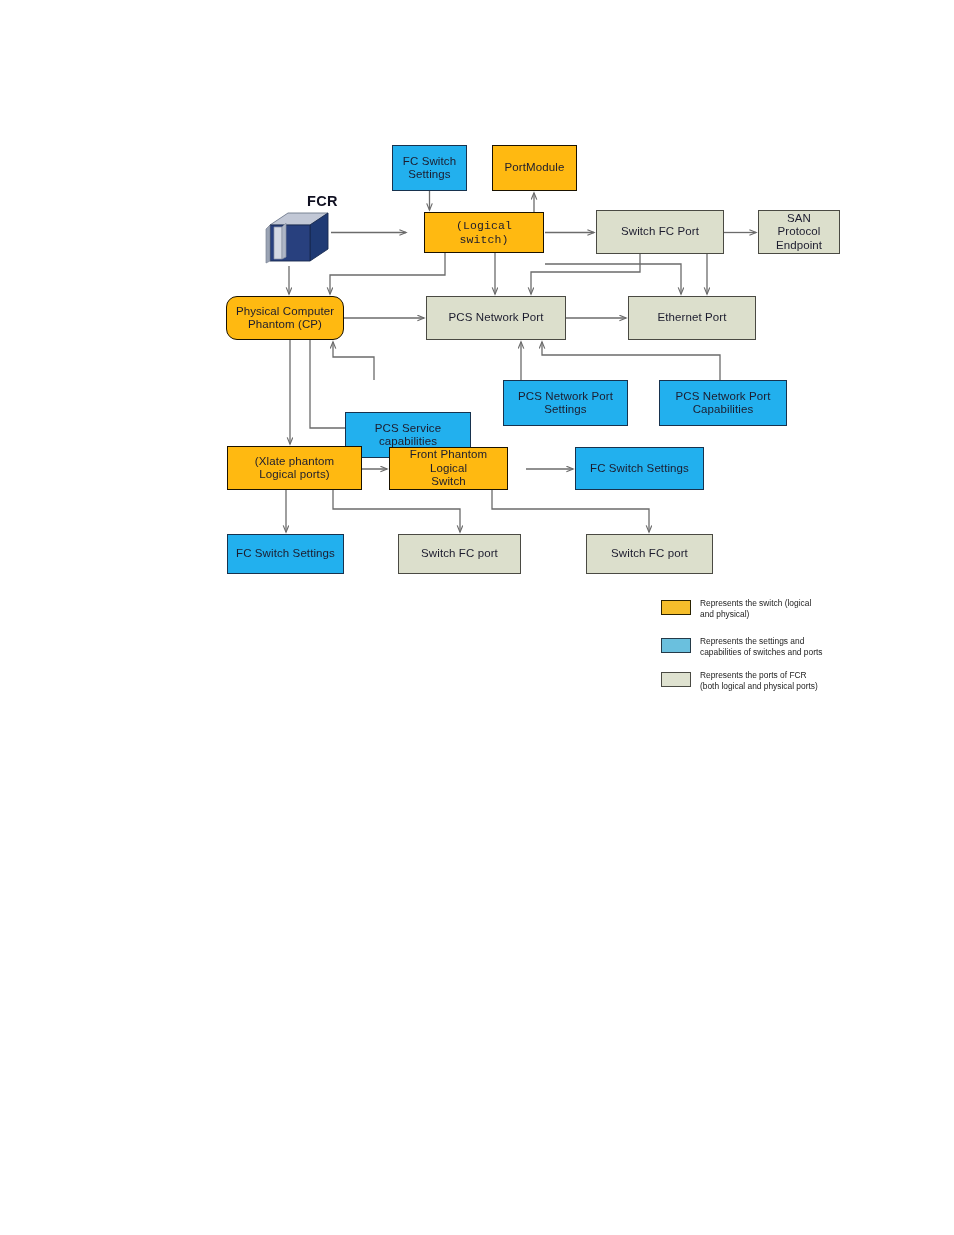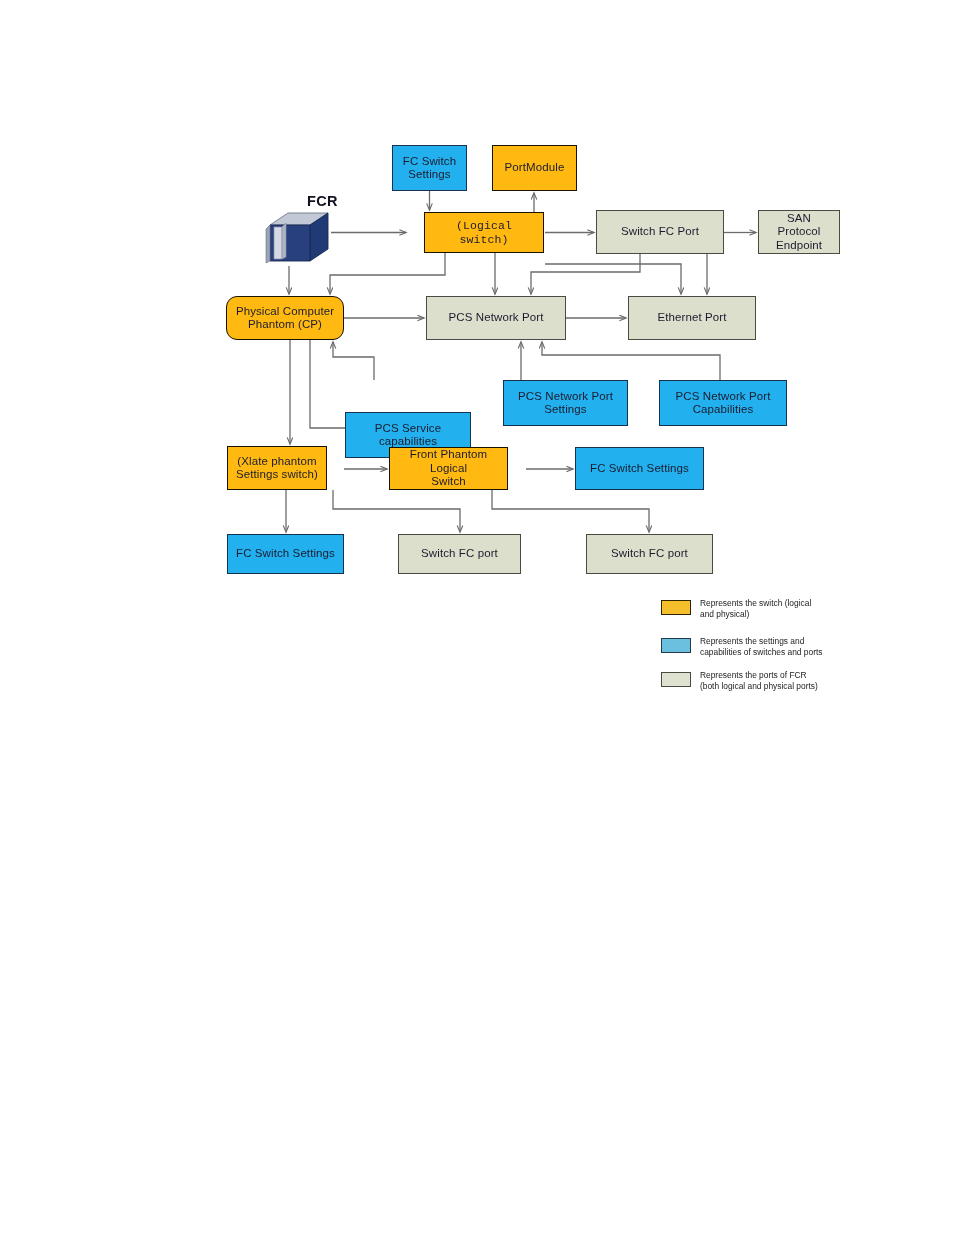--- a/index.html
+++ b/index.html
@@ -221,24 +221,24 @@
     </div>
   </div>
 
   <div class="node n-setting" style="left:659px;top:380px;width:128px;height:46px;">
     <div>
       <span>PCS Network Port</span>
       <span>Capabilities</span>
     </div>
   </div>
 
-  <div class="node n-switch" style="left:227px;top:446px;width:100px;height:44px;justify-content:center;">
+  <div class="node n-switch" style="left:227px;top:446px;width:135px;height:44px;justify-content:center;">
     <div>
       <span>(Xlate phantom</span>
-      <span>Settings switch)</span>
+      <span>Logical ports)</span>
     </div>
   </div>
 
   <div class="node n-switch" style="left:389px;top:447px;width:119px;height:43px;">
     <div>
       <span>Front Phantom Logical</span>
       <span>Switch</span>
     </div>
   </div>
 

